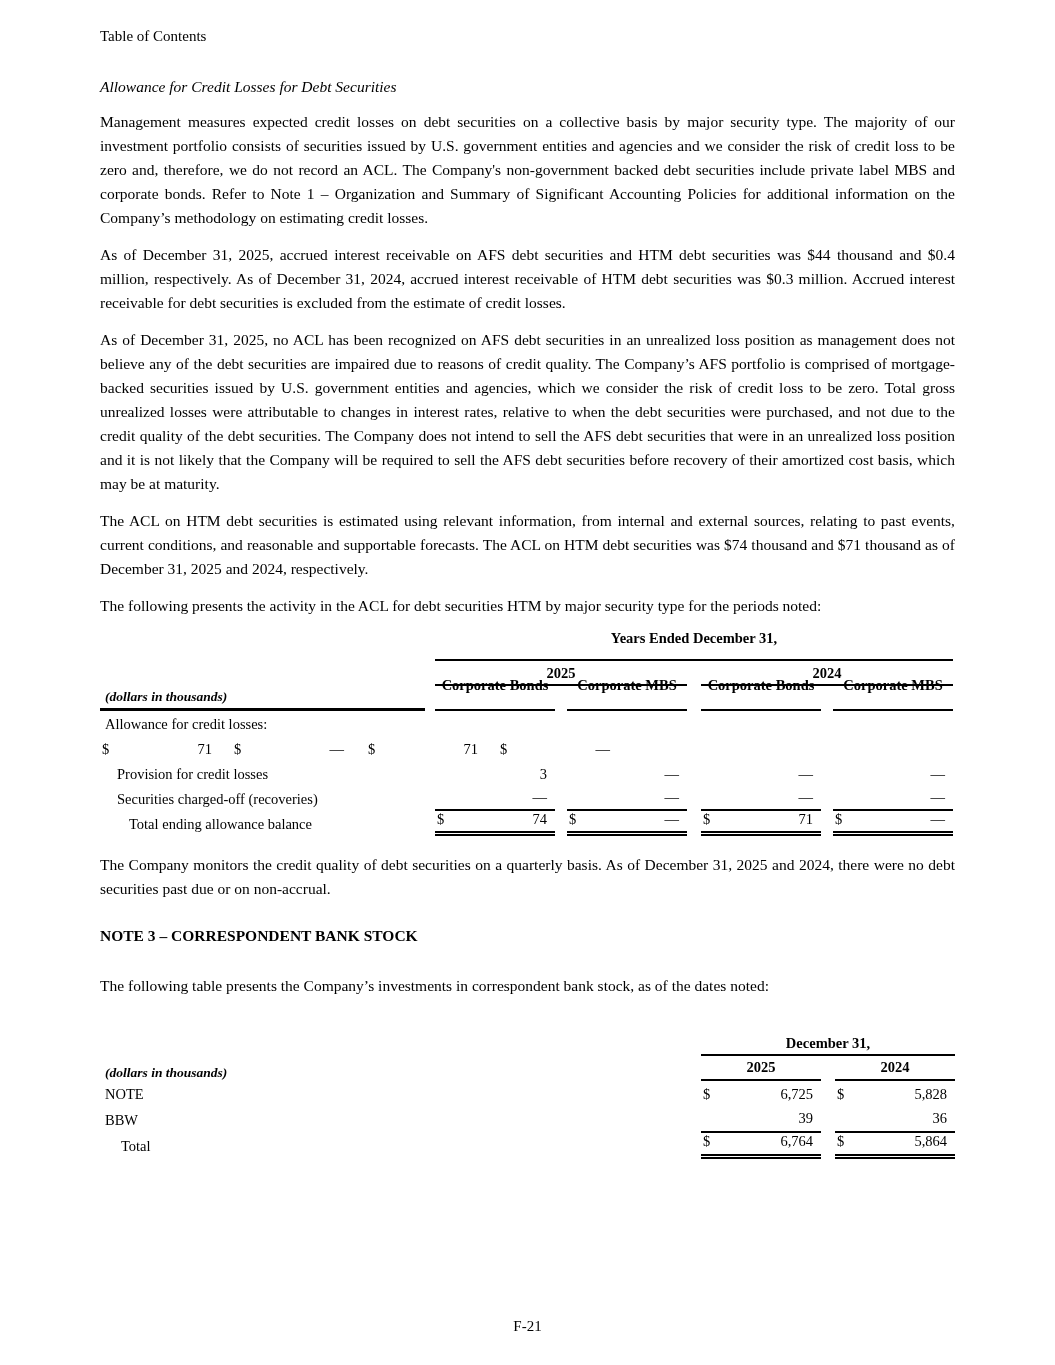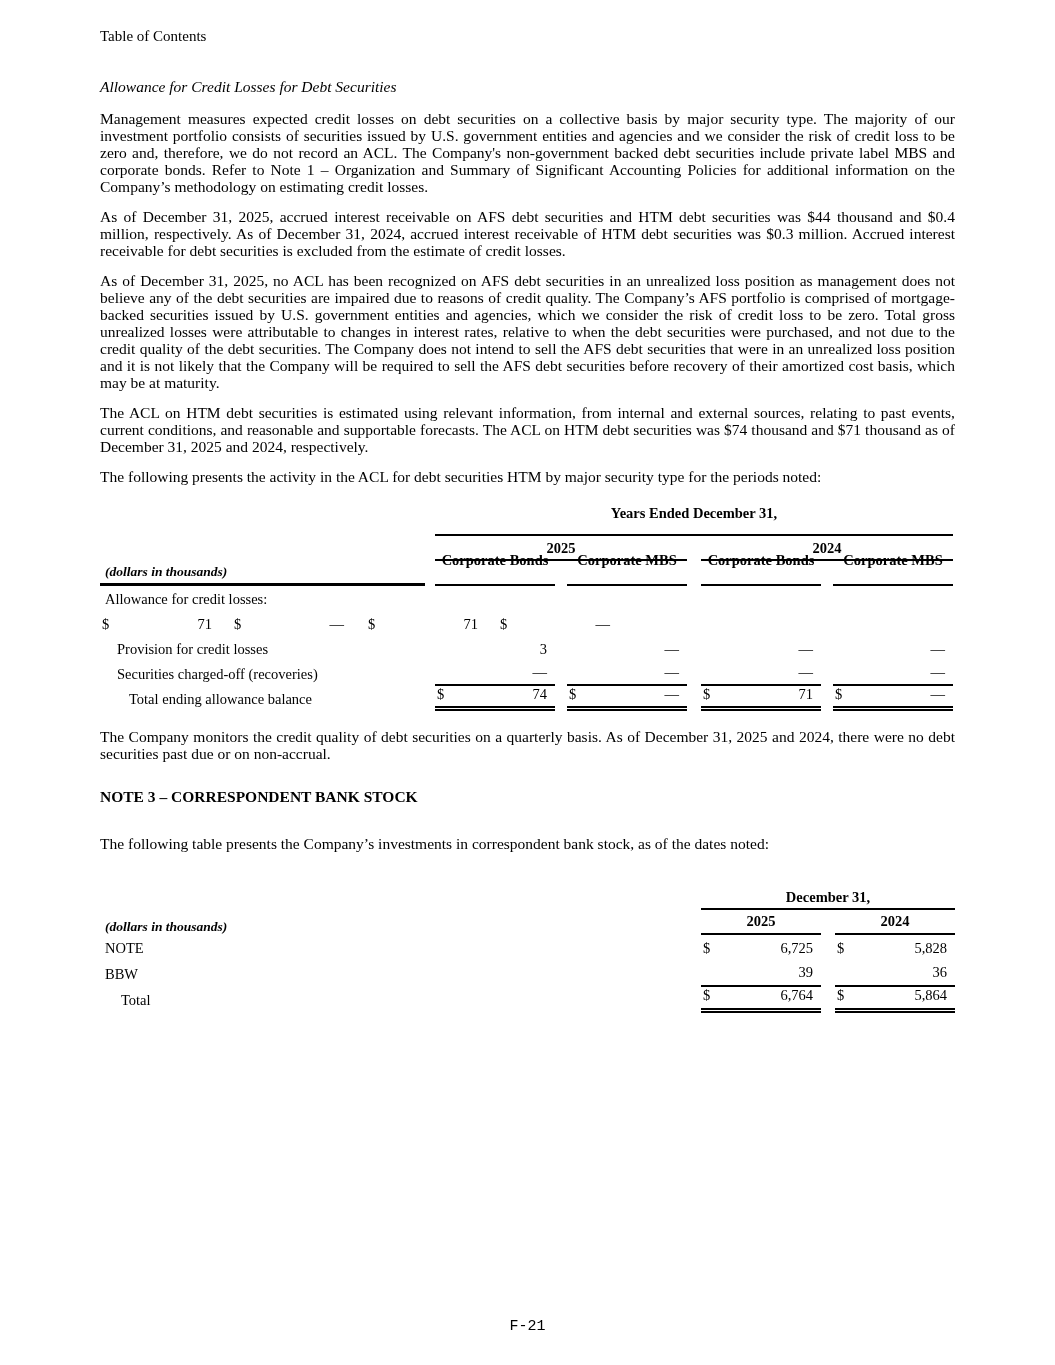--- a/index.html
+++ b/index.html
@@ -6,22 +6,22 @@
   html,body { margin:0; padding:0; }
   body {
     width:1055px; height:1365px; position:relative;
     background:#ffffff; color:#000;
     font-family:"Liberation Serif", serif;
   }
   .content { padding:28px 100px 0 100px; }
 
   .toc { font-size:15px; margin:0 0 33px 0; }
   .sec-heading { font-size:15.5px; font-style:italic; font-weight:normal; margin:0 0 14px 0; }
-  p.body-p { font-size:15.5px; line-height:17px; text-align:justify; margin:0 0 13px 0; }
-  p.mb18 { margin-bottom:26px; }
+  p.body-p { font-size:15.5px; line-height:24px; text-align:justify; margin:0 0 13px 0; }
+  p.mb18 { margin-bottom:18px; }
   p.mb26 { margin-bottom:26px; }
   p.mb33 { margin-bottom:33px; }
   .note-heading { font-size:15.5px; font-weight:bold; margin:12px 0 29px 0; }
 
   
   .fin-table { font-size:14.5px; }
   .trow { display:flex; align-items:flex-end; }
   .grp { display:flex; justify-content:space-between; align-items:flex-end; flex:none; }
   .grp .cur { padding-left:2px; }
   .grp .val { padding-right:8px; text-align:right; flex:1; }
@@ -52,21 +52,21 @@
   .t2 .lbl.cap { font-weight:bold; font-style:italic; font-size:13.5px; }
   .t2 .grp, .t2 .yr { width:120px; flex:none; }
   .t2 .m14 { margin-right:14px; }
   .t2 .span-head { width:254px; text-align:center; font-weight:bold;
                    border-bottom:2px solid #000; padding-bottom:2px; }
   .t2 .yr { text-align:center; font-weight:bold; border-bottom:2px solid #000; padding-bottom:3px; }
   .t2 .hrow { height:25px; }
   .t2 .brow { height:26px; line-height:25px; }
   .t2 .ind2 { padding-left:21px; }
 
-  .page-footer { position:absolute; left:0; right:0; bottom:30px; text-align:center; font-size:15px;font-family:Liberation Mono, monospace; }
+  .page-footer { position:absolute; left:0; right:0; bottom:30px; text-align:center; font-size:15px; }
 </style>
 </head>
 <body>
 
 <div class="content">
 
   <div class="toc">Table of Contents</div>
 
   <h2 class="sec-heading">Allowance for Credit Losses for  Debt Securities</h2>
 

